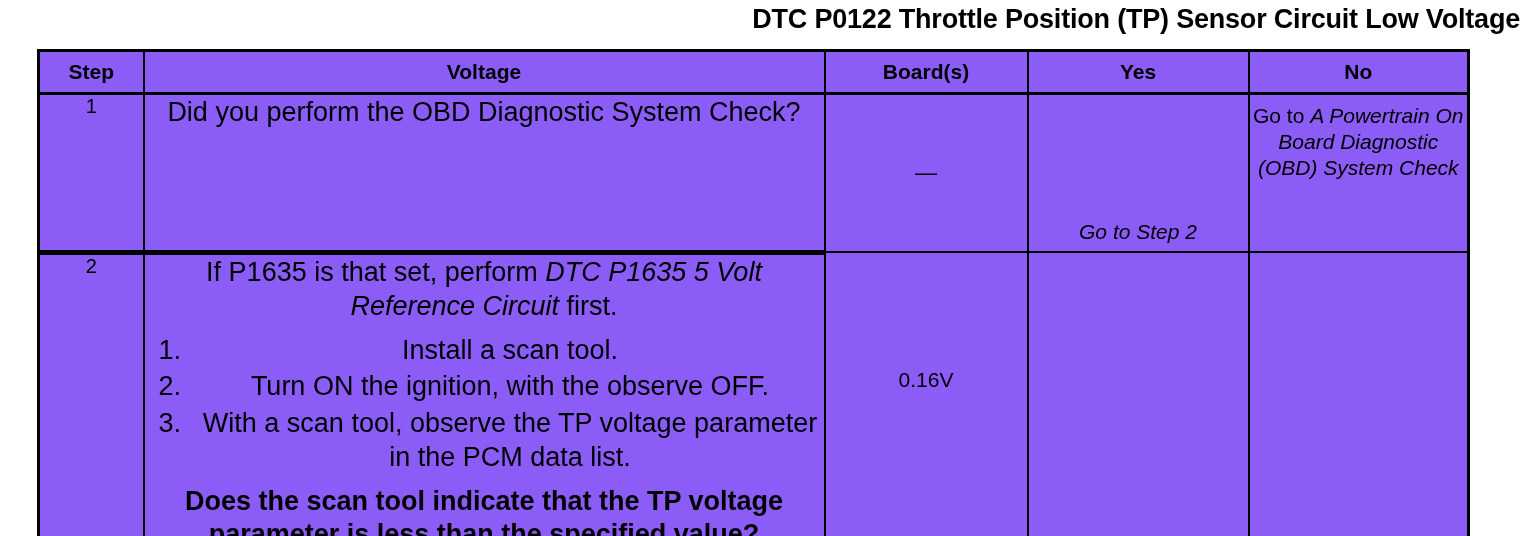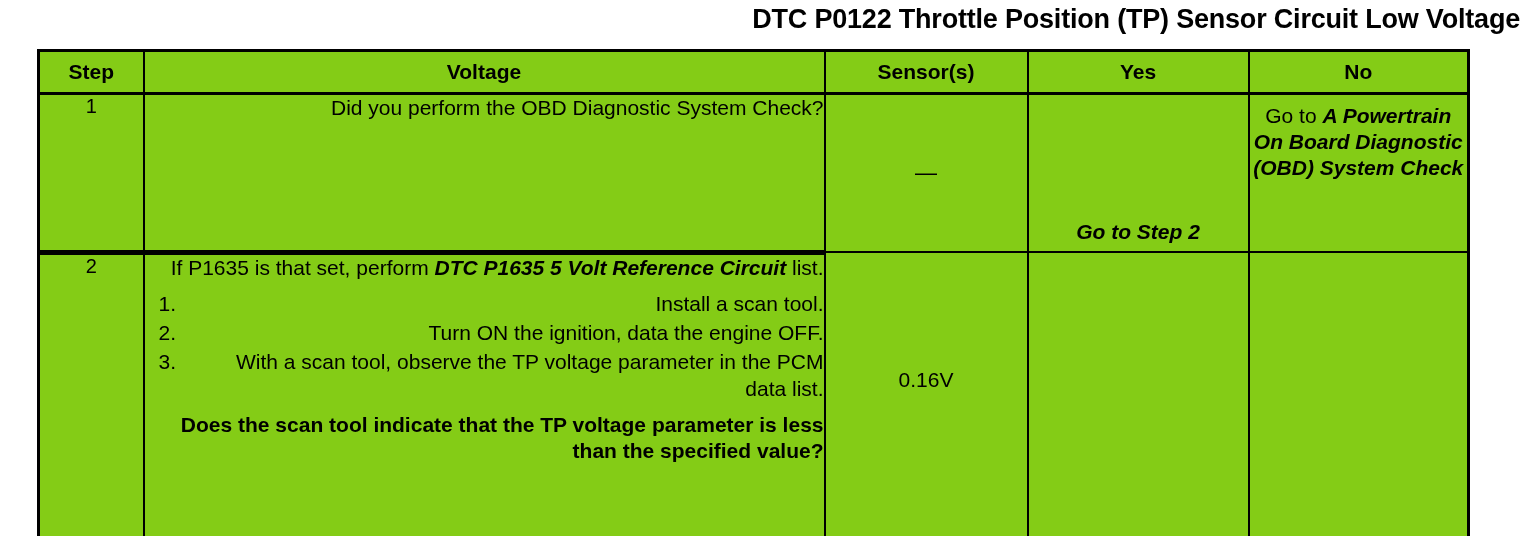--- a/index.html
+++ b/index.html
@@ -42,21 +42,21 @@
     top: 49px;
     width: 1430px;
     border-collapse: collapse;
     table-layout: fixed;
     border: 3px solid #000;
   }
   .dtc-table td, .dtc-table th {
     border: 2px solid #000;
     padding: 0;
     vertical-align: top;
-    background: #84cc16;
+    background: #8b5cf6;
   }
 
   
   .col-step   { width: 105px; }
   .col-action { width: 681px; }
   .col-value  { width: 203px; }
   .col-yes    { width: 221px; }
   .col-no     { width: 220px; }
 
   
@@ -70,23 +70,23 @@
   }
 
   
   .cell-step {
     text-align: center;
     vertical-align: middle;
     font-size: 20px;
   }
   .cell-action {
     padding: 9px 12px 6px 13px;
-    font-size: 21px;
+    font-size: 27px;
     line-height: 1.28;
-    text-align: right;
+    text-align: center;
   }
   .cell-value {
     text-align: center;
     font-size: 21px;
   }
   .cell-yes, .cell-no {
     text-align: center;
     font-size: 21px;
   }
 
@@ -98,21 +98,21 @@
 
   
   .row1 .cell-step,
   .row1 .cell-action { border-bottom: 5px solid #000; }
 
   
   .row2 td { height: 256px; }
   .row2 .cell-value { vertical-align: top; padding-top: 115px; }
   .row2 .cell-yes, .row2 .cell-no { vertical-align: bottom; padding-bottom: 8px; }
 
-  .italic { font-style: italic; font-weight: bold; }
+  .italic { font-style: italic; }
 
   .steplist {
     margin: 10px 0 8px 0;
     padding: 0;
     list-style: none;
   }
   .steplist li {
     position: relative;
     padding-left: 52px;
     margin-bottom: 2px;
@@ -140,21 +140,21 @@
       <col class="col-action">
       <col class="col-value">
       <col class="col-yes">
       <col class="col-no">
     </colgroup>
 
     <thead>
       <tr class="hdr-row">
         <th>Step</th>
         <th>Voltage</th>
-        <th>Sensor(s)</th>
+        <th>Board(s)</th>
         <th>Yes</th>
         <th>No</th>
       </tr>
     </thead>
 
     <tbody>
 
       <tr class="row1">
         <td class="cell-step">1</td>
 
@@ -172,30 +172,30 @@
 
         <td class="cell-no">
           <span>Go to </span><span class="italic">A Powertrain On Board Diagnostic (OBD) System Check</span>
         </td>
       </tr>
 
       <tr class="row2">
         <td class="cell-step">2</td>
 
         <td class="cell-action">
-          <div class="lead-in"><span>If P1635 is that set, perform </span><span class="italic">DTC P1635 5 Volt Reference Circuit</span><span> list.</span></div>
+          <div class="lead-in"><span>If P1635 is that set, perform </span><span class="italic">DTC P1635 5 Volt Reference Circuit</span><span> first.</span></div>
 
           <ul class="steplist">
             <li>
               <span class="num">1.</span>
               <span>Install a scan tool.</span>
             </li>
             <li>
               <span class="num">2.</span>
-              <span>Turn ON the ignition, data the engine OFF.</span>
+              <span>Turn ON the ignition, with the observe OFF.</span>
             </li>
             <li>
               <span class="num">3.</span>
               <span>With a scan tool, observe the TP voltage parameter in the PCM data list.</span>
             </li>
           </ul>
 
           <div class="q-tail">Does the scan tool indicate that the TP voltage parameter is less than the specified value?</div>
         </td>
 

